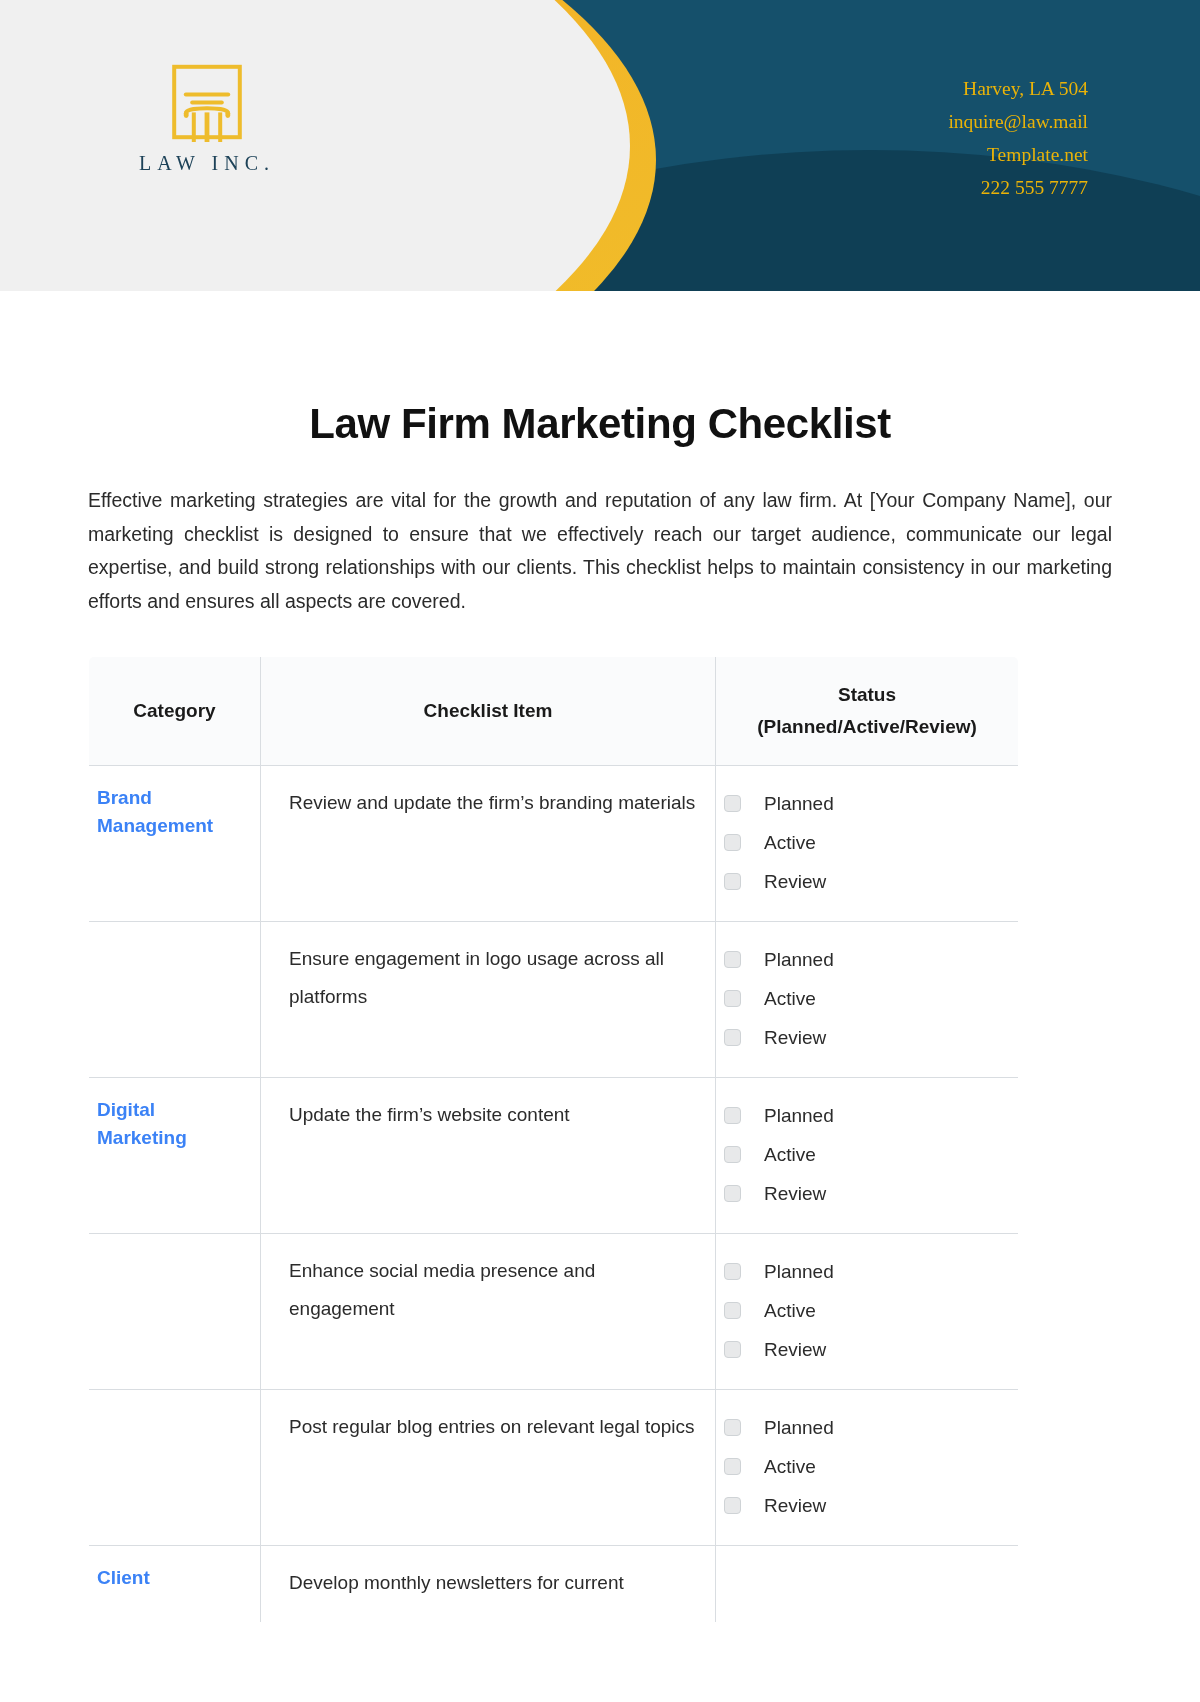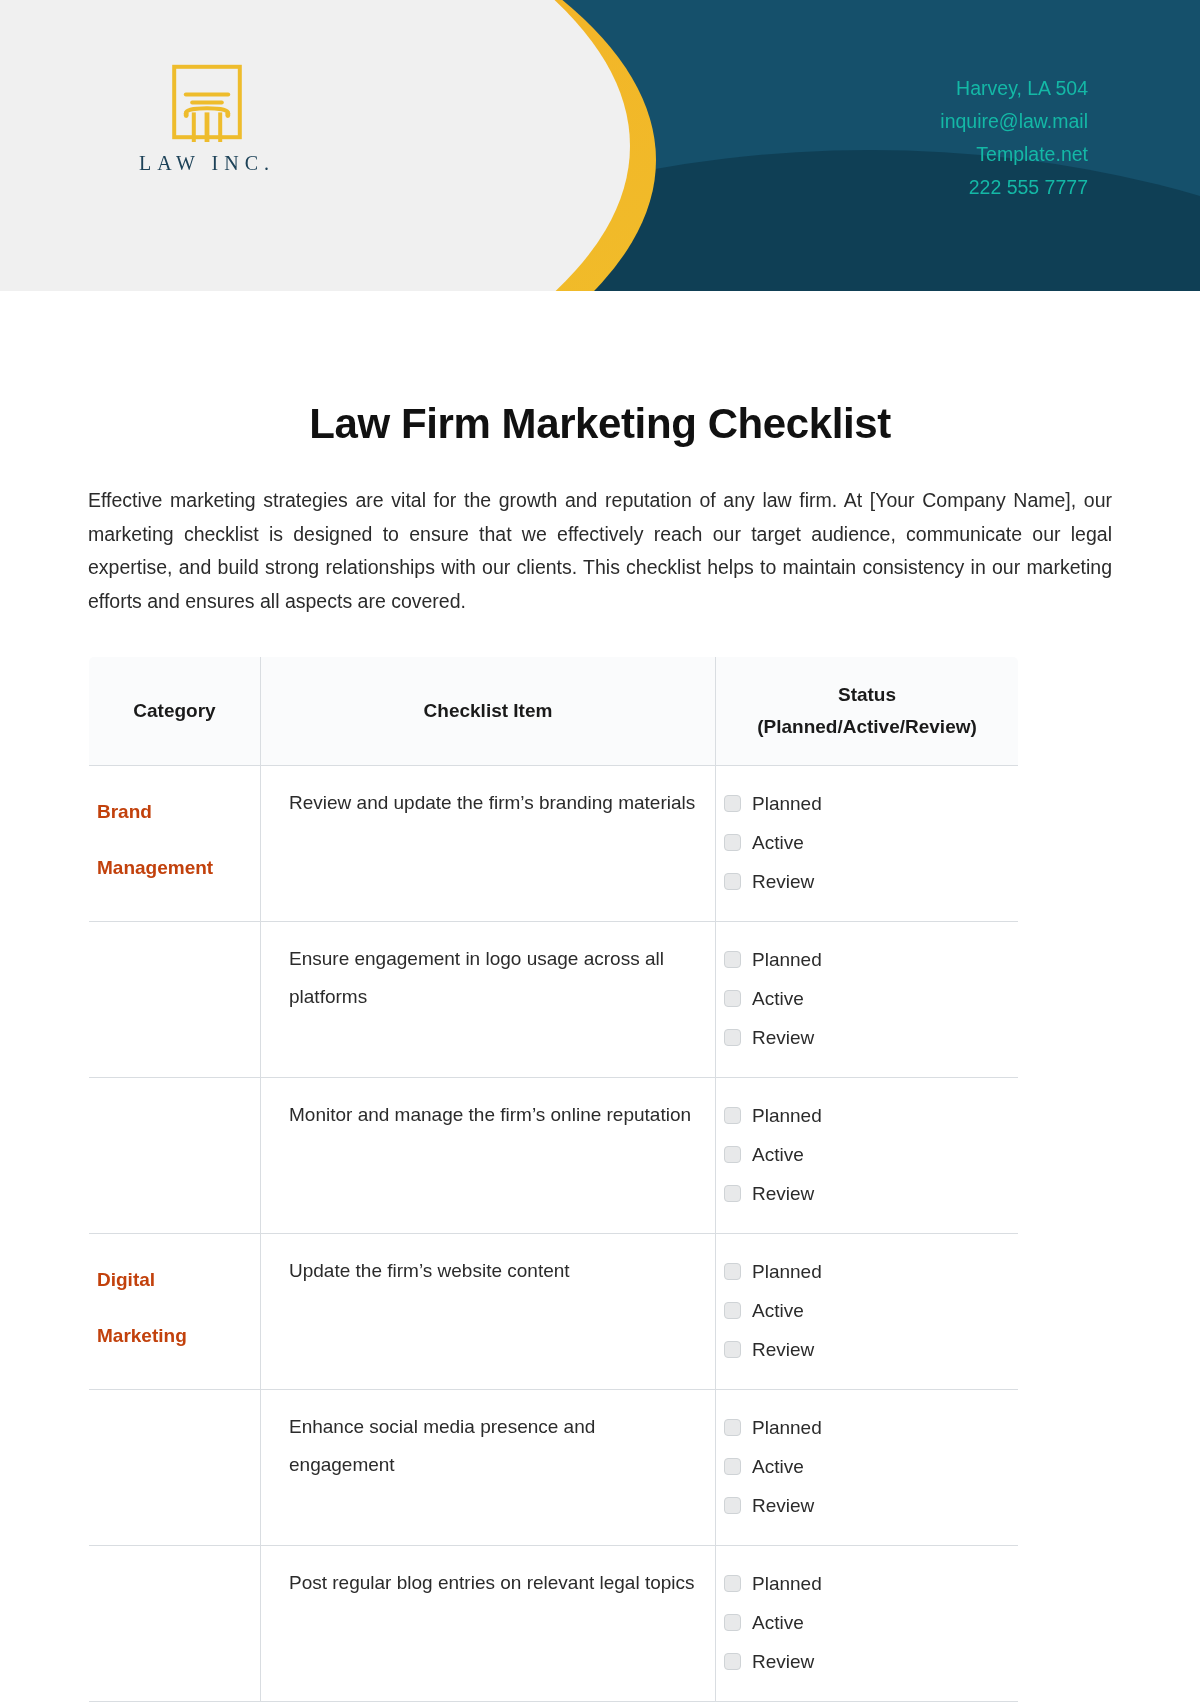--- a/index.html
+++ b/index.html
@@ -89,24 +89,24 @@
     font-weight: 400;
     white-space: nowrap;
   }
 
   .contact {
     position: absolute;
     right: 112px;
     top: 72px;
     z-index: 6;
     text-align: right;
-    color: #14b8a6;
+    color: #eab308;
     font-size: 19.5px;
     line-height: 33px;
-    font-family: Liberation Sans, sans-serif;
+    font-family: Liberation Serif, serif;
   }
 
   
   .content { padding: 0 88px; }
 
   .doc-title {
     margin: 109px 0 0 0;
     text-align: center;
     font-size: 42px;
     font-weight: bold;
@@ -151,28 +151,28 @@
   .tbl td {
     border: 1px solid #d9dde1;
     font-size: 19px;
     color: #2b2b2b;
     padding: 18px 12px 20px 12px;
     vertical-align: top;
     line-height: 38px;
   }
   .tbl td.cat {
     font-weight: bold;
-    color: #c2410c;
+    color: #3b82f6;
     padding-left: 8px;
-    line-height: 56px;
+    line-height: 28px;
   }
   .tbl td.item { padding-left: 28px; }
   .tbl td.status { padding-left: 8px; line-height: 39px; }
 
-  .opt { display: flex; align-items: center; gap: 11px; height: 39px; }
+  .opt { display: flex; align-items: center; gap: 23px; height: 39px; }
   .cbx {
     display: inline-block;
     width: 17px; height: 17px;
     border: 1px solid #cfd3d6;
     border-radius: 4px;
     background: #e8e9ea;
     flex: 0 0 auto;
   }
   .opt-label { font-size: 19px; color: #2b2b2b; }
 </style>
@@ -259,38 +259,20 @@
                 <span class="cbx"></span>
                 <span class="opt-label">Active</span>
               </div>
               <div class="opt">
                 <span class="cbx"></span>
                 <span class="opt-label">Review</span>
               </div>
             </td>
           </tr>
           <tr>
-            <td class="cat"></td>
-            <td class="item">Monitor and manage the firm’s online reputation</td>
-            <td class="status">
-              <div class="opt">
-                <span class="cbx"></span>
-                <span class="opt-label">Planned</span>
-              </div>
-              <div class="opt">
-                <span class="cbx"></span>
-                <span class="opt-label">Active</span>
-              </div>
-              <div class="opt">
-                <span class="cbx"></span>
-                <span class="opt-label">Review</span>
-              </div>
-            </td>
-          </tr>
-          <tr>
             <td class="cat">Digital Marketing</td>
             <td class="item">Update the firm’s website content</td>
             <td class="status">
               <div class="opt">
                 <span class="cbx"></span>
                 <span class="opt-label">Planned</span>
               </div>
               <div class="opt">
                 <span class="cbx"></span>
                 <span class="opt-label">Active</span>

